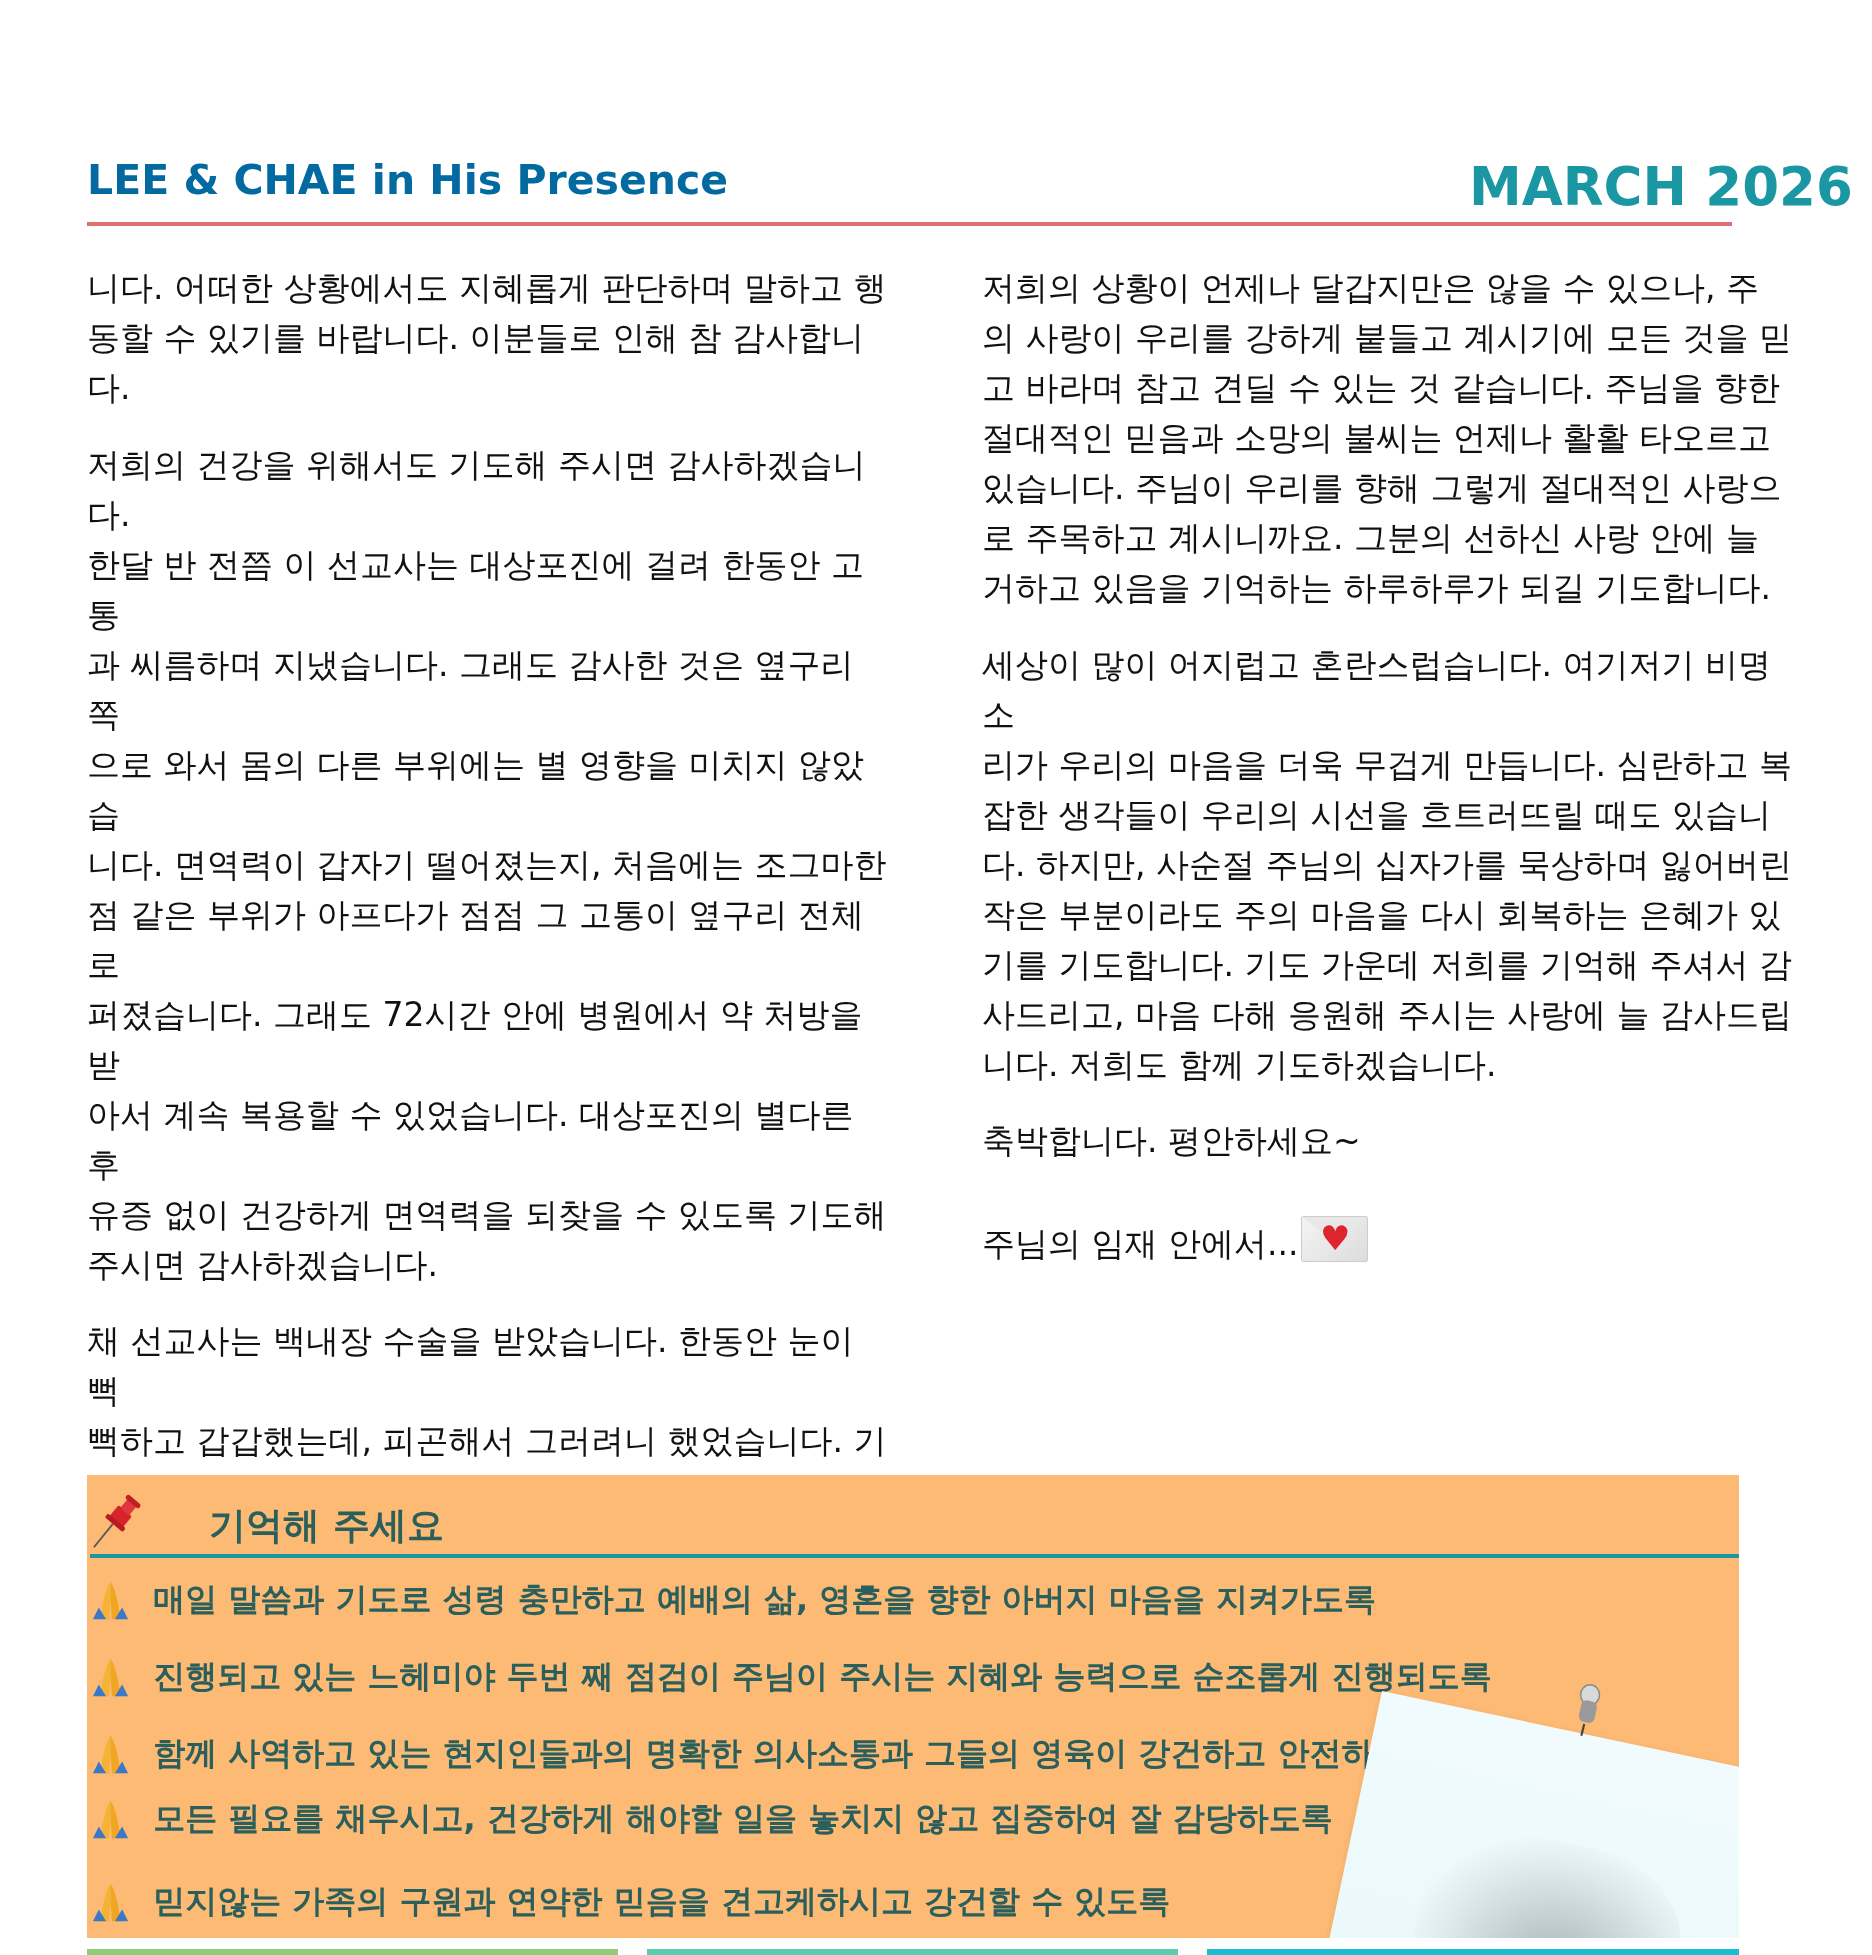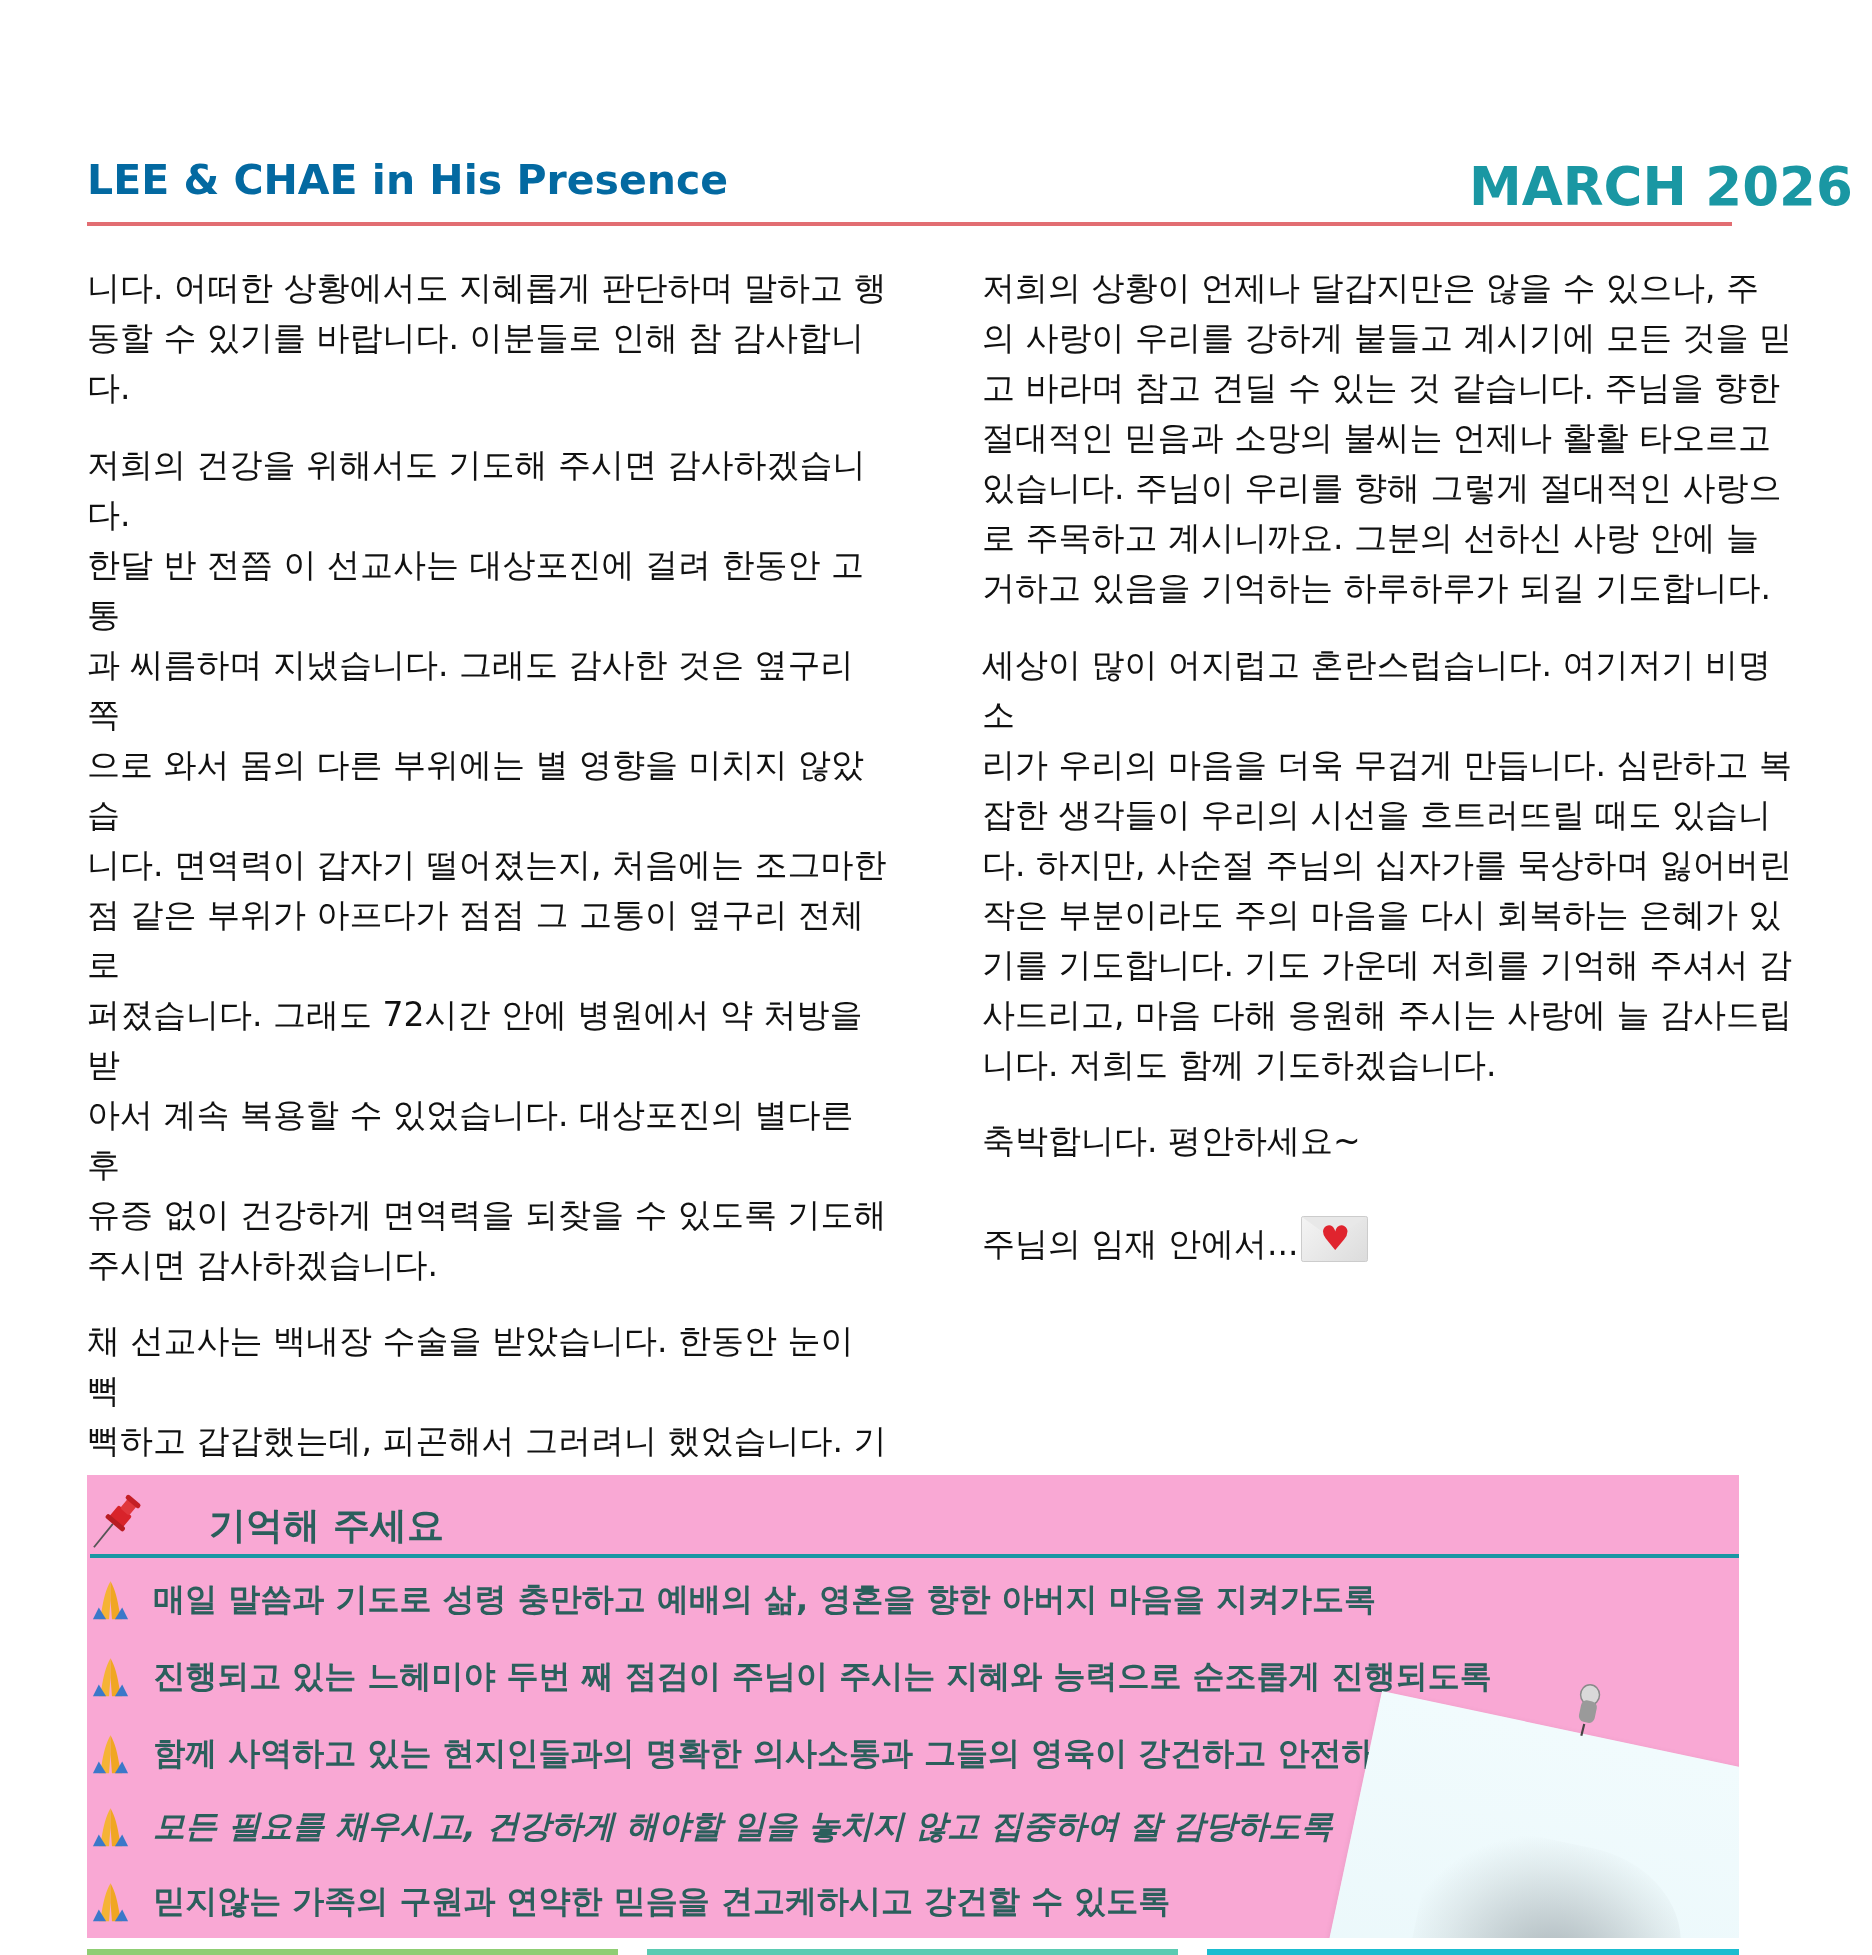--- a/index.html
+++ b/index.html
@@ -18,21 +18,21 @@
   .para { margin:0 0 26.5px 0; white-space:pre-line; }
   .para.gap-lg { margin-bottom:50px; }
   .closing-sig { display:flex; align-items:center; }
   .envelope { display:inline-block; width:65px; height:44px; margin-left:2.9px; margin-bottom:10.3px;
          background:linear-gradient(135deg,#f4f4f4,#dcdcdc); border:0.7px solid #ccc; border-radius:2.2px;
          position:relative; }
   .envelope:before { content:""; position:absolute; left:0; top:0; width:0; height:0;
          border-left:32px solid transparent; border-right:32px solid transparent; border-top:23.5px solid #e8e8e8; }
   .envelope .heart { position:absolute; left:17.6px; top:4.4px; color:#e0242e; font-size:34px; line-height:34px; }
 
-  .prayer-box { position:absolute; left:87px; top:1475px; width:1652px; height:464px; background:#f9a8d4; }
+  .prayer-box { position:absolute; left:87px; top:1475px; width:1652px; height:464px; background:#fdba74; }
   .prayer-title-row { position:absolute; left:0; top:14.7px; height:59px; width:100%; }
   .pin-icon { position:absolute; left:4.4px; top:2.9px; width:51px; height:56px; }
   .prayer-title { position:absolute; left:122px; top:11.8px; font-size:37px; font-weight:bold; color:#2b5f5c; }
   .prayer-divider { position:absolute; left:2.9px; top:79px; width:1649px; height:3.7px; background:#1a97a3; }
   .prayer-item { position:absolute; left:2.9px; display:flex; align-items:flex-end; white-space:nowrap;gap:12px; }
   .pray-icon { width:41px; height:43px; margin-right:10.3px; }
   .prayer-text { font-size:32px; font-weight:bold; color:#2b5f5c; line-height:43px; }
 
   .note { position:absolute; left:1382px; top:1691px; width:412px; height:382px;
           background:linear-gradient(180deg,#f1fbfd,#e9f7fa); transform:rotate(12deg); transform-origin:0 0;
@@ -140,21 +140,21 @@
   </div>
   <div class="prayer-item" style="top:257px;">
     <svg class="pray-icon" viewBox="0 0 56 58">
       <path d="M28 4 C22 14 18 30 16 44 L12 56 L26 56 L28 30 Z" fill="#f5b335"></path>
       <path d="M28 4 C34 14 38 30 40 44 L44 56 L30 56 L28 30 Z" fill="#f0a623"></path>
       <path d="M4 56 L12 40 L22 56 Z" fill="#3b78c9"></path>
       <path d="M52 56 L44 40 L34 56 Z" fill="#3b78c9"></path>
     </svg>
     <span class="prayer-text">함께 사역하고 있는 현지인들과의 명확한 의사소통과 그들의 영육이 강건하고 안전하도록</span>
   </div>
-  <div class="prayer-item" style="top:330px;font-style:italic;">
+  <div class="prayer-item" style="top:322px;">
     <svg class="pray-icon" viewBox="0 0 56 58">
       <path d="M28 4 C22 14 18 30 16 44 L12 56 L26 56 L28 30 Z" fill="#f5b335"></path>
       <path d="M28 4 C34 14 38 30 40 44 L44 56 L30 56 L28 30 Z" fill="#f0a623"></path>
       <path d="M4 56 L12 40 L22 56 Z" fill="#3b78c9"></path>
       <path d="M52 56 L44 40 L34 56 Z" fill="#3b78c9"></path>
     </svg>
     <span class="prayer-text">모든 필요를 채우시고, 건강하게 해야할 일을 놓치지 않고 집중하여 잘 감당하도록</span>
   </div>
   <div class="prayer-item" style="top:405px;">
     <svg class="pray-icon" viewBox="0 0 56 58">

